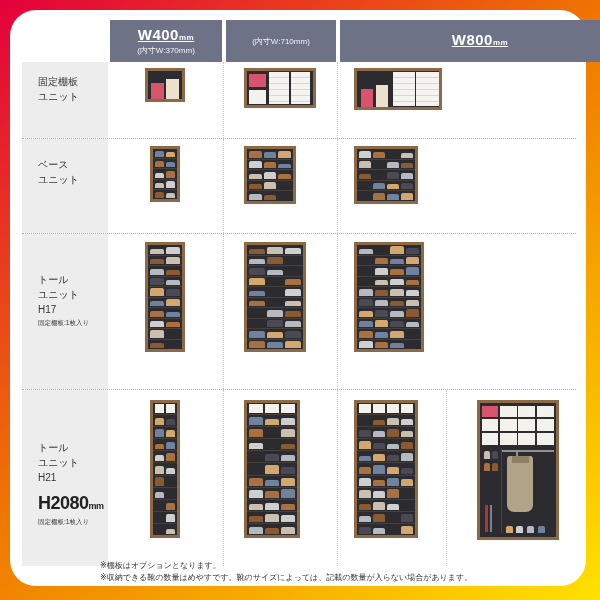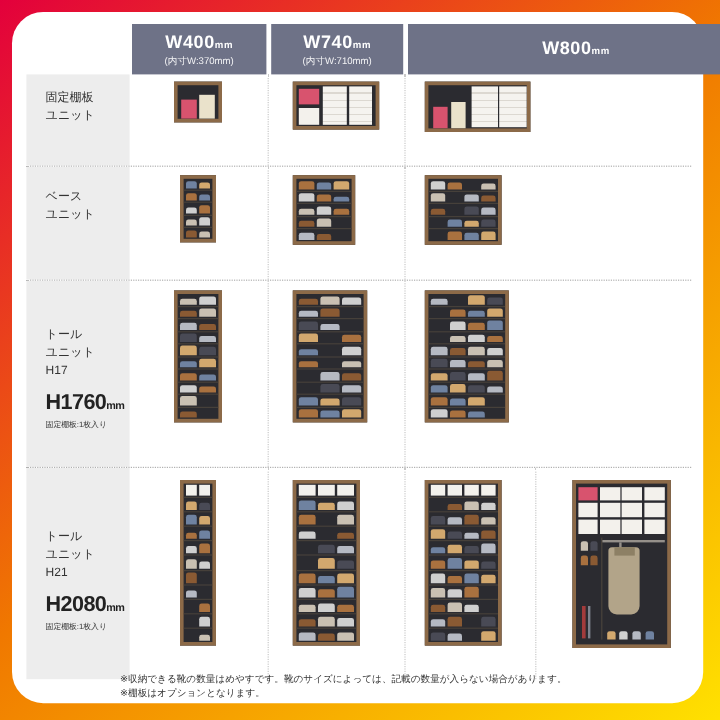--- a/index.html
+++ b/index.html
@@ -3,21 +3,21 @@
 <meta charset="utf-8">
 <style>
   html,body{margin:0;padding:0;width:600px;height:600px;overflow:hidden;
     font-family:"Liberation Sans","DejaVu Sans",sans-serif;}
   .bg{position:absolute;inset:0;
     background:linear-gradient(140deg,var(--gradient-top,#e3003c) 0%,var(--gradient-mid,#f07800) 48%,var(--gradient-bottom,#ffe100) 100%);}
   .card{position:absolute;left:10px;top:10px;width:576px;height:576px;background:#fff;border-radius:26px;}
   .hrow{position:absolute;top:10px;left:0;width:100%;height:42px;}
   .hcol{position:absolute;top:0;height:42px;background:var(--header-bg,#6e7287);color:#fff;
     display:flex;flex-direction:column;justify-content:center;text-align:center;gap:1px;}
-  .hsize{font-size:15px;font-weight:bold;letter-spacing:.5px;line-height:15px;}
+  .hsize{font-size:15px;font-weight:bold;letter-spacing:.5px;line-height:15px;text-decoration:underline;}
   .hsize .u{font-size:8px;font-weight:bold;}
   .hinner{font-size:8px;opacity:.92;line-height:9px;}
   .table{position:absolute;left:12px;top:52px;width:554px;}
   .row{display:flex;position:relative;}
   .row + .row{border-top:1px dotted #b0b0b0;}
   .rowlabel{width:86px;background:var(--label-bg,#ededed);box-sizing:border-box;padding-left:16px;color:#333;flex:none;}
   .lline{font-size:10px;line-height:15px;}
   .lheight{margin-top:8px;font-weight:bold;font-size:18px;color:#222;letter-spacing:-.5px;line-height:20px;}
   .lheight .u{font-size:9px;font-weight:bold;}
   .lnote{font-size:6.5px;margin-top:2px;color:#333;white-space:nowrap;}
@@ -31,21 +31,20 @@
 <body>
 
 <div class="bg">
   <div class="card">
     <div class="hrow" id="hrow">
         <div class="hcol" style="left: 100px; width: 112px;">
           <div class="hsize"><span>W400</span><span class="u">mm</span></div>
           <div class="hinner">(内寸W:370mm)</div>
         </div>
         <div class="hcol" style="left: 216px; width: 110px;">
-          <div class="hsize"><span>W740</span><span class="u">mm</span></div>
           <div class="hinner">(内寸W:710mm)</div>
         </div>
         <div class="hcol" style="left: 330px; width: 280px;">
           <div class="hsize"><span>W800</span><span class="u">mm</span></div>
         </div>
       </div>
     <div class="table" id="table">
         <div class="row" style="height: 76px;">
           <div class="rowlabel" style="padding-top: 12px;">
             <div class="lline">固定棚板</div>
@@ -165,21 +164,20 @@
                 <div style="flex: 1 1 0%; margin: 0px 1px 1px; height: 77%; background: rgb(210, 168, 110); border-radius: 2px 2px 0px 0px;"></div>
               </div>
             </div>
           </div>
         </div>
         <div class="row" style="height: 155px;">
           <div class="rowlabel" style="padding-top: 38px;">
             <div class="lline">トール</div>
             <div class="lline">ユニット</div>
             <div class="lline">H17</div>
-            <div class="lheight"><span>H1760</span><span class="u">mm</span></div>
             <div class="lnote">固定棚板:1枚入り</div>
           </div>
           <div class="cell" style="width: 115px;">
             <div class="cab" style="width: 40px; height: 110px; display: flex; flex-direction: column; margin-top: 8px; margin-left: 37px;">
               <div style="flex: 1 1 0%; display: flex; align-items: flex-end; padding: 0px 1px; border-bottom: 1px solid rgb(70, 64, 58);">
                 <div style="flex: 1 1 0%; margin: 0px 1px 1px; height: 49%; background: rgb(201, 192, 178); border-radius: 2px 2px 0px 0px;"></div>
                 <div style="flex: 1 1 0%; margin: 0px 1px 1px; height: 66%; background: rgb(207, 207, 207); border-radius: 2px 2px 0px 0px;"></div>
               </div>
               <div style="flex: 1 1 0%; display: flex; align-items: flex-end; padding: 0px 1px; border-bottom: 1px solid rgb(70, 64, 58);">
                 <div style="flex: 1 1 0%; margin: 0px 1px 1px; height: 56%; background: rgb(138, 90, 51); border-radius: 2px 2px 0px 0px;"></div>
@@ -550,17 +548,17 @@
               <div style="position: absolute; left: 13%; bottom: 4%; width: 3%; height: 20%; background: rgb(125, 130, 140);"></div>
               <div style="position: absolute; left: 34%; bottom: 3%; width: 9%; height: 5.5%; background: rgb(210, 168, 110); border-radius: 2px 2px 0px 0px;"></div>
               <div style="position: absolute; left: 48%; bottom: 3%; width: 9%; height: 5.5%; background: rgb(207, 207, 207); border-radius: 2px 2px 0px 0px;"></div>
               <div style="position: absolute; left: 62%; bottom: 3%; width: 9%; height: 5.5%; background: rgb(181, 185, 194); border-radius: 2px 2px 0px 0px;"></div>
               <div style="position: absolute; left: 76%; bottom: 3%; width: 9%; height: 5.5%; background: rgb(111, 130, 160); border-radius: 2px 2px 0px 0px;"></div>
             </div>
           </div>
         </div>
       </div>
     <div class="notes">
+      <div class="noteline">※棚板はオプションとなります。</div>
       <div class="noteline">※収納できる靴の数量はめやすです。靴のサイズによっては、記載の数量が入らない場合があります。</div>
-      <div class="noteline">※棚板はオプションとなります。</div>
     </div>
   </div>
 </div>
 
 </body></html>

